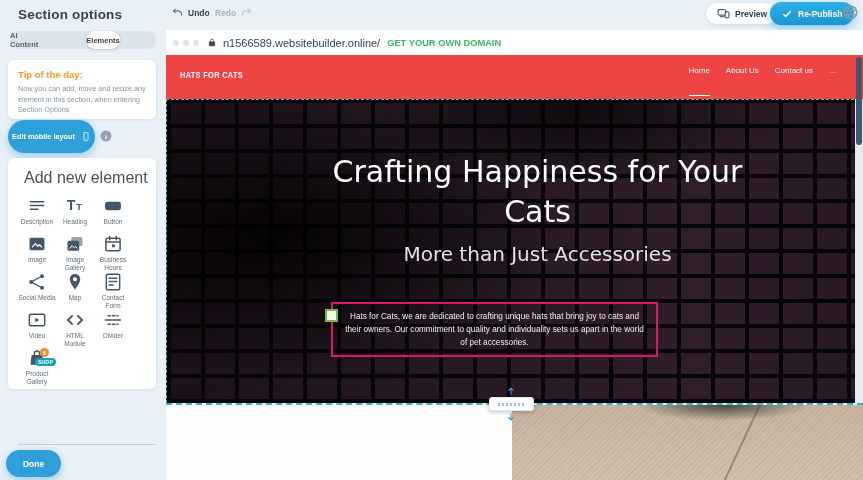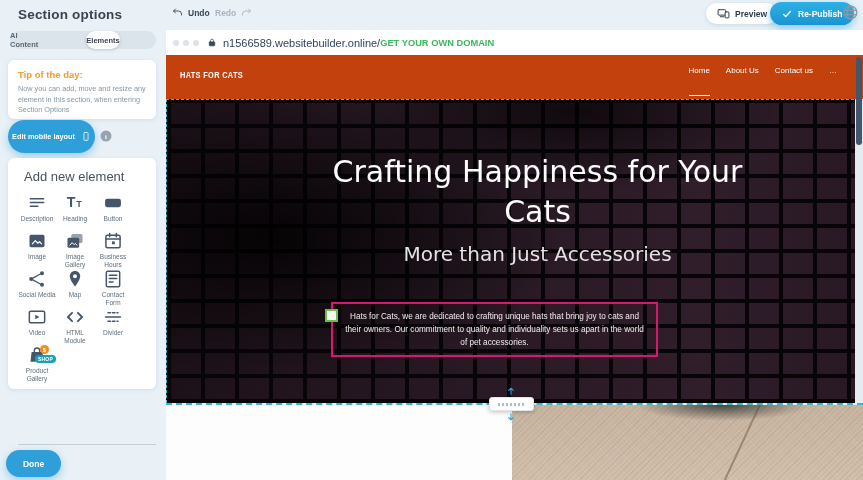--- a/index.html
+++ b/index.html
@@ -39,45 +39,45 @@
   .tip-body { font-size:7.3px; color:#8496a4; line-height:1.45; margin-top:4px; }
 
   .edit-mobile-btn { position:absolute; left:8px; top:120px; width:87px; height:33px; border-radius:17px; background:#2f9fd9;
     box-shadow:0 3px 8px rgba(47,159,217,.45); display:flex; align-items:center; justify-content:center; gap:6px;
     font-size:7.3px; font-weight:bold; color:#fff; cursor:pointer; }
   .edit-mobile-btn .svgicon { width:10px; height:15px; color:#fff; }
   .info-dot { position:absolute; left:100px; top:130px; width:12px; height:12px; cursor:pointer; }
 
   .add-card { position:absolute; left:8px; top:158px; width:148px; height:231px; background:#fff; border-radius:6px;
     box-shadow:0 1px 4px rgba(110,135,160,.18); padding:11px 0 0 16px; }
-  .add-title { font-size:13px; color:#46525e; font-weight:500; }
+  .add-title { font-size:16px; color:#46525e; font-weight:500; }
   .el-grid { margin-top:9px; margin-left:-11px; padding-left:5px; display:grid; grid-template-columns:repeat(3,38px); grid-auto-rows:38px; }
   .el-cell { position:relative; display:flex; flex-direction:column; align-items:center; cursor:pointer; }
   .cell-icon { width:20px; height:20px; color:#45566b; }
   .cell-label { margin-top:2px; font-size:6.5px; color:#5e6e7c; text-align:center; line-height:1.3; }
   .shop-badge { position:absolute; left:17px; top:10px; background:#17a0b8; color:#fff; font-size:5px; font-weight:bold;
     padding:1px 3px; border-radius:5px; letter-spacing:.2px; }
   .shop-badge::before { content:"$"; position:absolute; left:5px; top:-10px; width:9px; height:9px; border-radius:50%;
     background:#f08c1a; color:#fff; font-size:5.5px; font-weight:bold; display:flex; align-items:center; justify-content:center; }
 
   .done-divider { position:absolute; left:18px; top:444px; width:138px; height:1px; background:#c6cfd7; }
   .done-btn { position:absolute; left:6px; top:450px; width:55px; height:27px; border-radius:14px; background:#2f9fd9;
     box-shadow:0 3px 8px rgba(47,159,217,.45); display:flex; align-items:center; justify-content:center;
     font-size:8.5px; font-weight:bold; color:#fff; cursor:pointer; }
 
   
   .browser-bar { position:absolute; left:166px; top:30px; width:697px; height:25px; background:#fff; display:flex; align-items:center; }
   .b-dot { width:6px; height:6px; border-radius:50%; background:#dde3e9; margin-left:4px; }
   .b-dot:first-child { margin-left:7px; }
   .lock { width:10px; height:11px; color:#3a4754; margin-left:8px; }
   .b-url { font-size:11px; color:#31445a; margin-left:6px; }
-  .b-cta { font-size:9.3px; font-weight:bold; color:#3cb95c; cursor:pointer; }
-
-  
-  .site-header { position:absolute; left:166px; top:55px; width:697px; height:44px; background:#c2410c; }
+  .b-cta { font-size:9.3px; font-weight:bold; color:#3cb95c; margin-left:7px; cursor:pointer; }
+
+  
+  .site-header { position:absolute; left:166px; top:55px; width:697px; height:44px; background:#ef4444; }
   .site-logo { position:absolute; left:14px; top:14px; font-size:9.5px; font-weight:bold; color:#fff;
     transform:scaleX(.78); transform-origin:left center; letter-spacing:.4px; white-space:nowrap; }
   .site-nav { position:absolute; right:26px; top:11px; display:flex; gap:16px; }
   .nav-item { font-size:8px; color:#fff; padding-bottom:20px; cursor:pointer; white-space:nowrap; }
   .nav-item.active { border-bottom:1.5px solid #fff; }
 
   
   .hero { position:absolute; left:166px; top:99px; width:743px; height:304px;
     border:1px dashed #3fb5c9; border-bottom:none;
     background-color:#0c080c;

